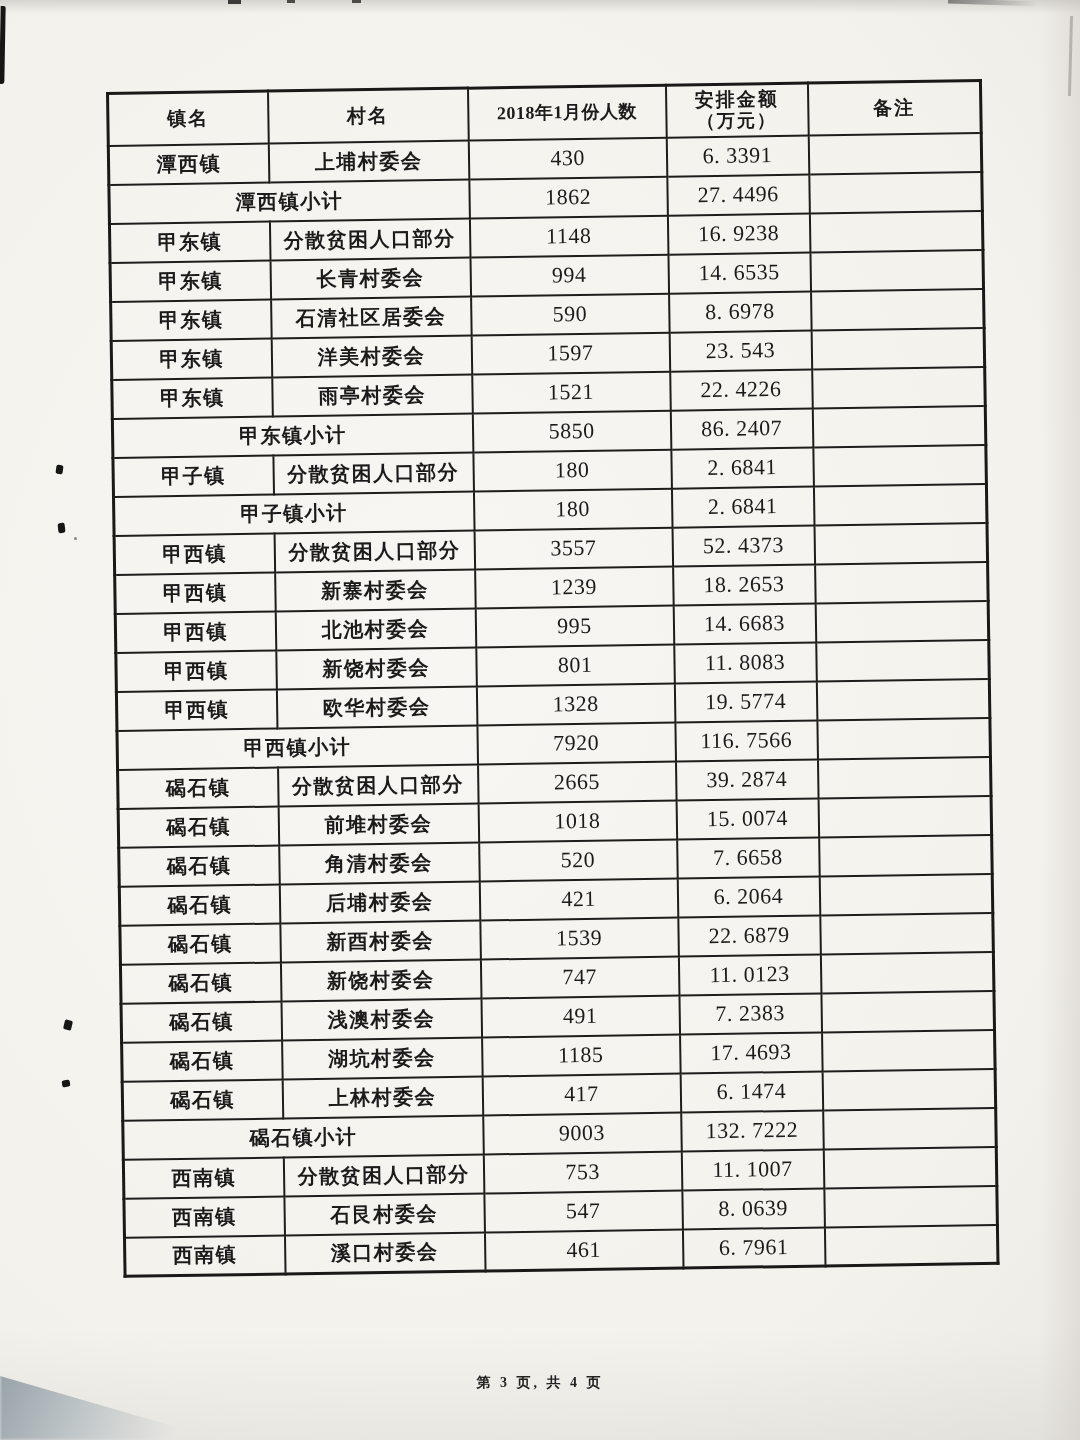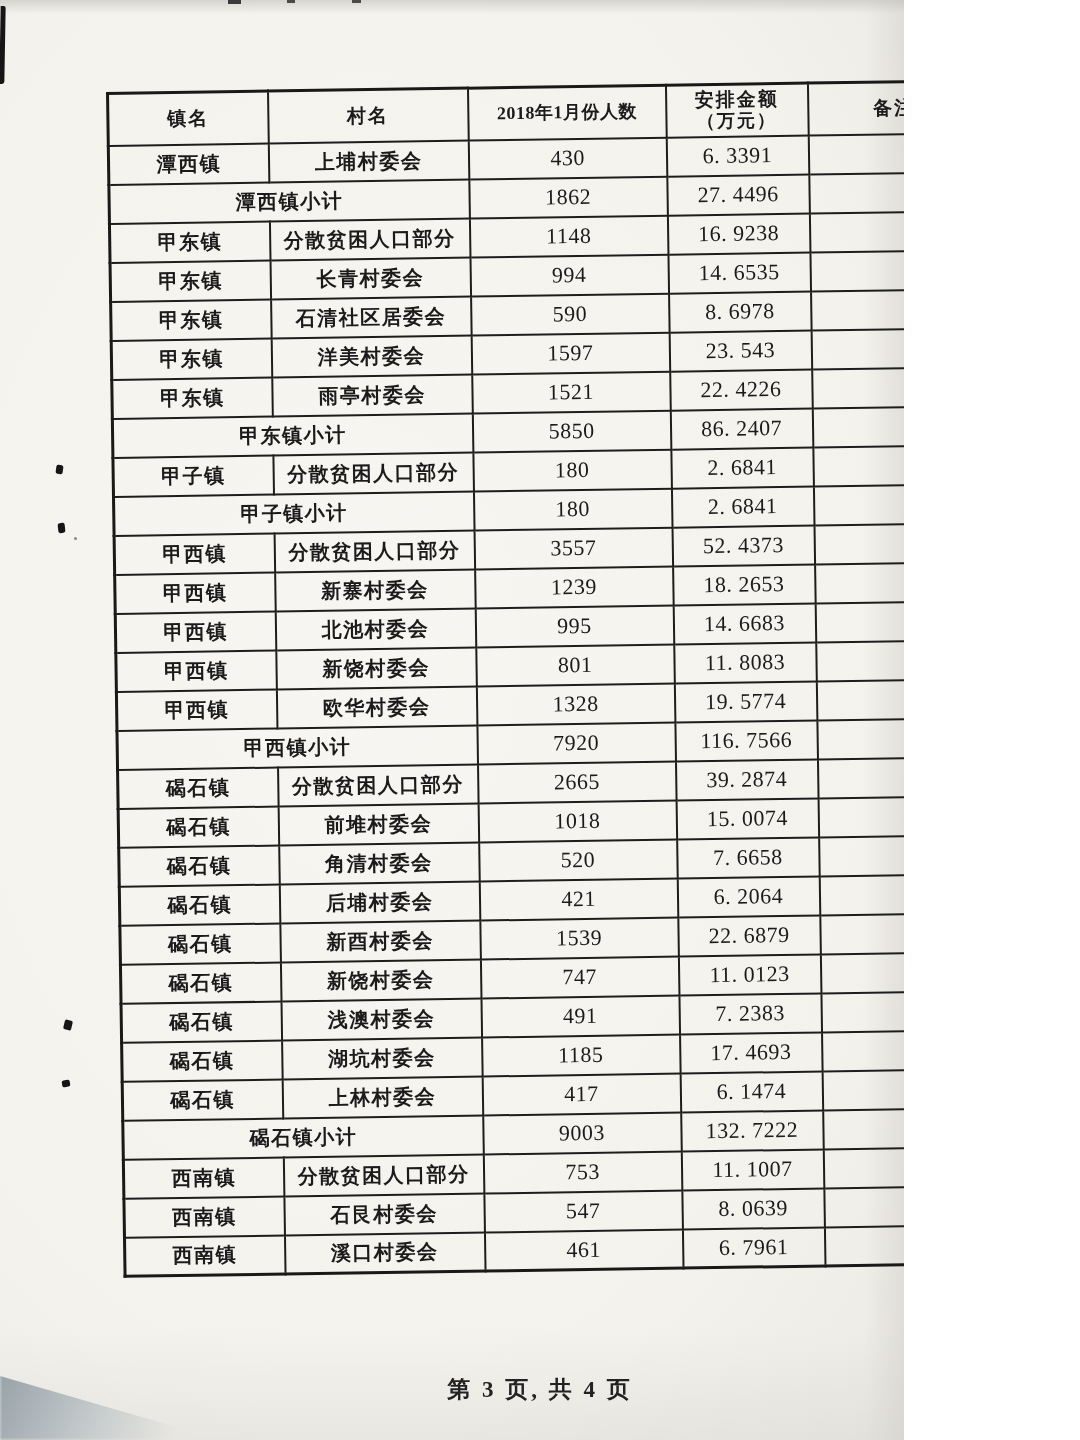--- a/index.html
+++ b/index.html
@@ -1,18 +1,18 @@
 <!DOCTYPE html>
 <html><head>
 <meta charset="utf-8">
 <style>
   * { margin:0; padding:0; box-sizing:border-box; }
   html,body { width:1080px; height:1440px; }
   .page {
-    position:relative; width:904px; height:1440px; overflow:hidden;
+    position:relative; width:1080px; height:1440px; overflow:hidden;
     background:
       linear-gradient(180deg, rgba(190,188,182,0.55) 0px, rgba(190,188,182,0) 14px),
       linear-gradient(270deg, rgba(205,202,196,0.45) 0px, rgba(205,202,196,0) 40px),
       linear-gradient(180deg, rgba(0,0,0,0) 1330px, rgba(180,180,176,0.18) 1440px),
       radial-gradient(ellipse at 40% 45%, #f8f6f2 0%, #f4f2ed 70%, #eceae5 100%);
     font-family:"Liberation Serif","DejaVu Serif",serif;
     color:#1b1b1b;
   }
   .table-wrap {
     position:absolute; left:106px; top:92px;
@@ -26,21 +26,21 @@
   table.alloc { border:3px solid #1a1918; }
   thead th { height:52px; font-weight:600; font-size:19px; letter-spacing:2px; }
   thead th .head-main { line-height:1.15; }
   thead th .head-sub  { line-height:1.15; font-size:18px; }
   thead th.head-count { font-size:18px; letter-spacing:0.5px; }
   tbody td { height:39px; }
   td.cjk { font-size:20px; font-weight:600; letter-spacing:1.5px; }
   td.num { font-size:22px; font-weight:400; font-family:"Liberation Serif","DejaVu Serif",serif; letter-spacing:0.5px; }
   .footer {
     position:absolute; left:0; top:1374px; width:1080px; text-align:center;
-    font-size:23px; font-weight:600; letter-spacing:3px; color:#222;
+    font-size:14px; font-weight:600; letter-spacing:3px; color:#222;
   }
   
   .artifact { position:absolute; background:#161616; }
   .edge-streak { left:0; top:6px; width:5px; height:78px; border-radius:0 2px 3px 0; transform:rotate(1deg); }
   .speck-1 { left:56px;  top:465px;  width:7px; height:9px;  border-radius:2px; transform:rotate(8deg); }
   .speck-2 { left:58px;  top:523px;  width:7px; height:10px; border-radius:2px; transform:rotate(-6deg); }
   .speck-2b{ left:74px;  top:537px;  width:3px; height:3px;  background:#8a8880; border-radius:50%; }
   .speck-3 { left:64px;  top:1020px; width:8px; height:10px; border-radius:2px; transform:rotate(14deg); }
   .speck-4 { left:62px;  top:1080px; width:8px; height:7px;  border-radius:2px; transform:rotate(-10deg); }
   .topmark-1 { left:228px; top:0; width:13px; height:4px; background:#3a3a38; }

